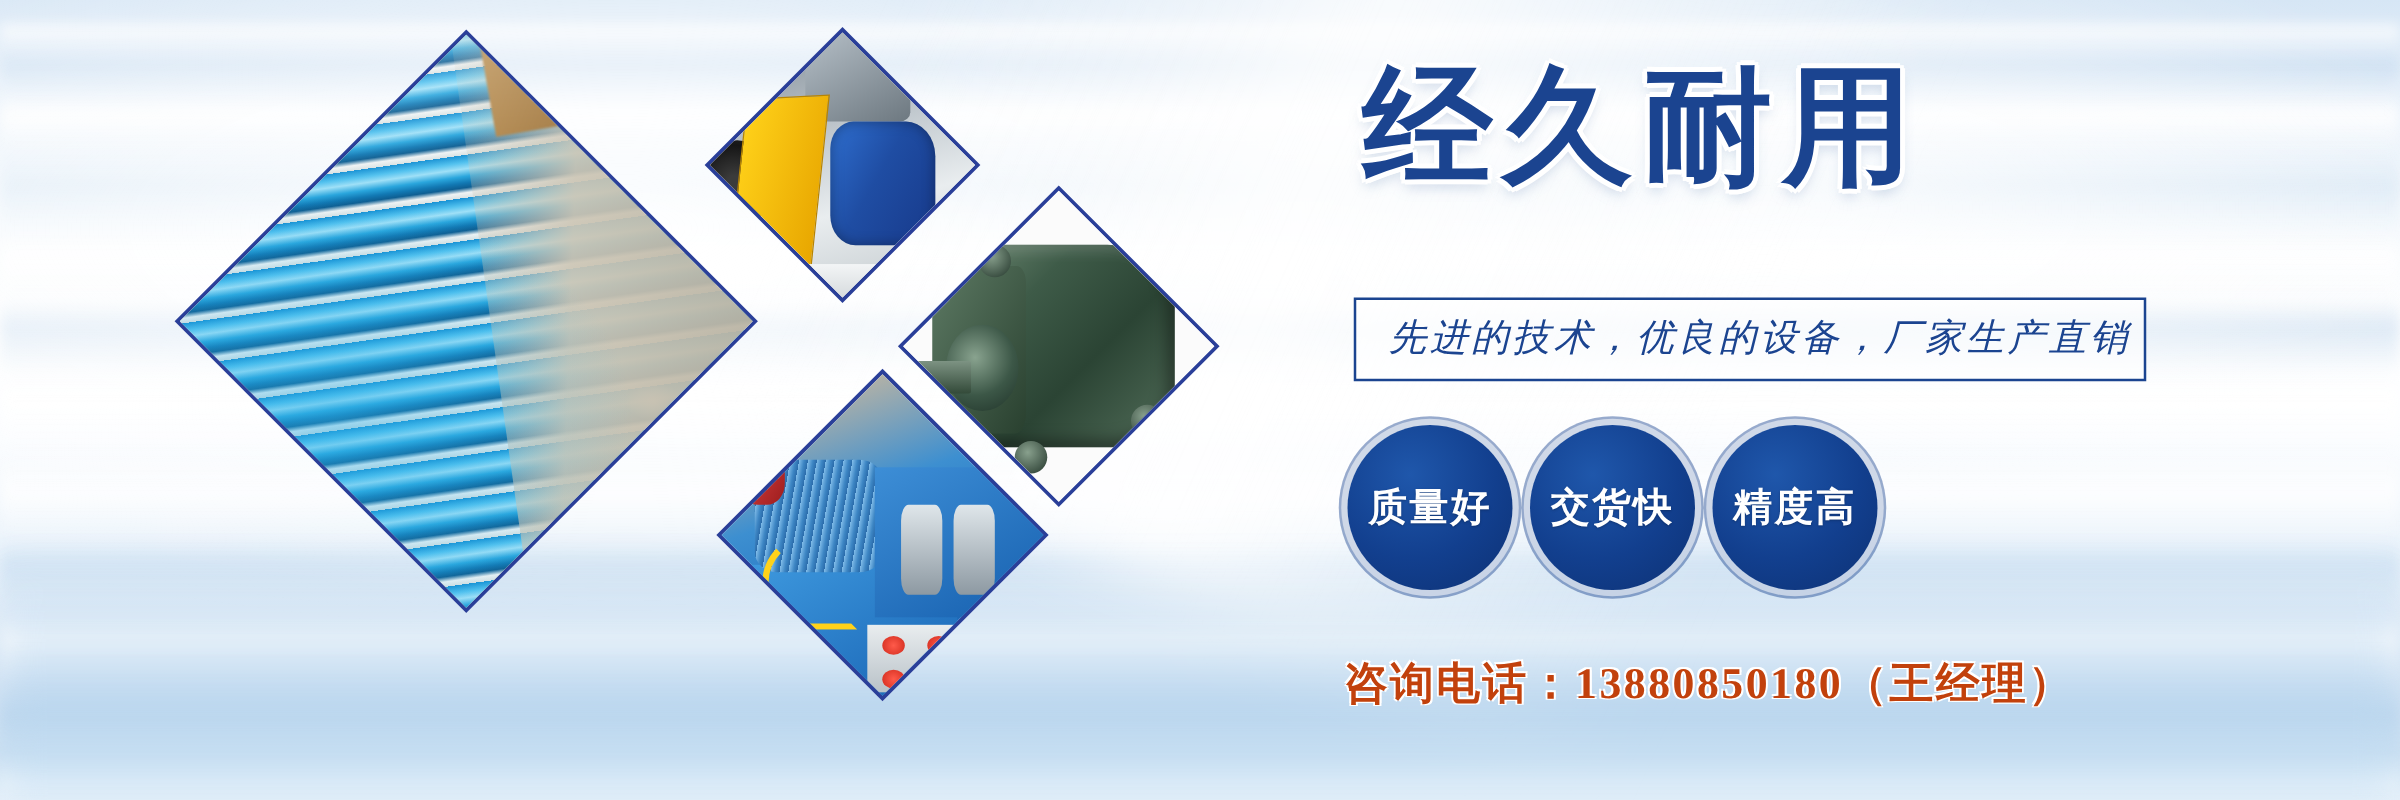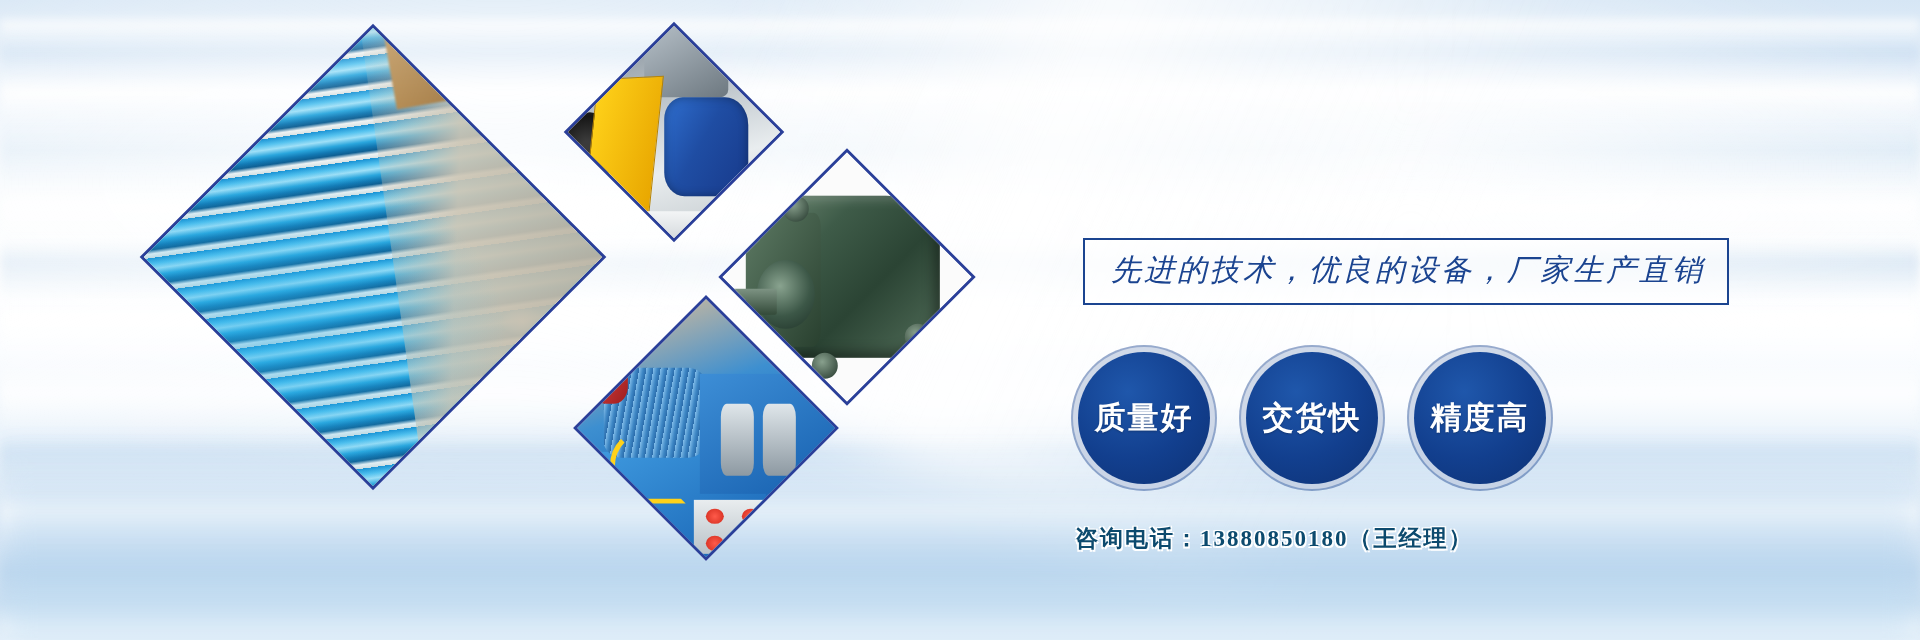--- a/index.html
+++ b/index.html
@@ -281,39 +281,39 @@
       -3px  3px 0 #ffffff,  3px  3px 0 #ffffff,
       -4px  0   0 #ffffff,  4px  0   0 #ffffff,
        0   -4px 0 #ffffff,  0    4px 0 #ffffff,
        0    6px 10px rgba(120,150,190,0.35);
   }
 
   .subtitle-box {
     position: absolute;
     left: 1083px;
     top: 238px;
-    padding: 10px 22px 12px 26px;
+    padding: 10px 10px 12px 26px;
     border: 2px solid #1b4490;
     background: rgba(255,255,255,0.55);
     white-space: nowrap;
   }
   .subtitle-text {
     font-size: 30px;
     font-style: italic;
     font-weight: 500;
     letter-spacing: 3px;
     color: #1b4490;
   }
 
   .circles {
     position: absolute;
     left: 1078px;
-    top: 352px;
+    top: 340px;
     display: flex;
-    gap: 36px;
+    gap: 14px;
     align-items: center;
   }
   .circle {
     position: relative;
     width: 132px;
     height: 132px;
     border-radius: 50%;
     background: radial-gradient(circle at 38% 30%, #1f57ab 0%, #123f8e 55%, #0d3174 100%);
     display: flex;
     align-items: center;
@@ -325,24 +325,24 @@
     font-size: 31px;
     font-weight: 600;
     letter-spacing: 2px;
     text-shadow: 0 1px 2px rgba(0,0,0,0.25);
   }
 
   .phone-line {
     position: absolute;
     left: 1075px;
     top: 523px;
-    font-size: 23px;
+    font-size: 35px;
     font-weight: 700;
     letter-spacing: 2px;
-    color: #0c4a6e;
+    color: #c2410c;
     white-space: nowrap;
     text-shadow:
       -1.5px -1.5px 0 #ffffff, 1.5px -1.5px 0 #ffffff,
       -1.5px  1.5px 0 #ffffff, 1.5px  1.5px 0 #ffffff;
   }
   .phone-num { font-family: "Liberation Serif", "DejaVu Serif", serif; font-weight: 700; }
 </style>
 </head>
 <body>
 
@@ -408,20 +408,21 @@
           <div class="pack-dot d3"></div>
           <div class="pack-dot d4"></div>
           <div class="pack-dot d5"></div>
           <div class="pack-dot d6"></div>
         </div>
       </div>
     </div>
 
   </div>
 
+  <div class="headline">经久耐用</div>
 
   <div class="subtitle-box">
     <span class="subtitle-text">先进的技术，优良的设备，厂家生产直销</span>
   </div>
 
   <div class="circles">
     <div class="circle">
       <span class="circle-label">质量好</span>
     </div>
     <div class="circle">

